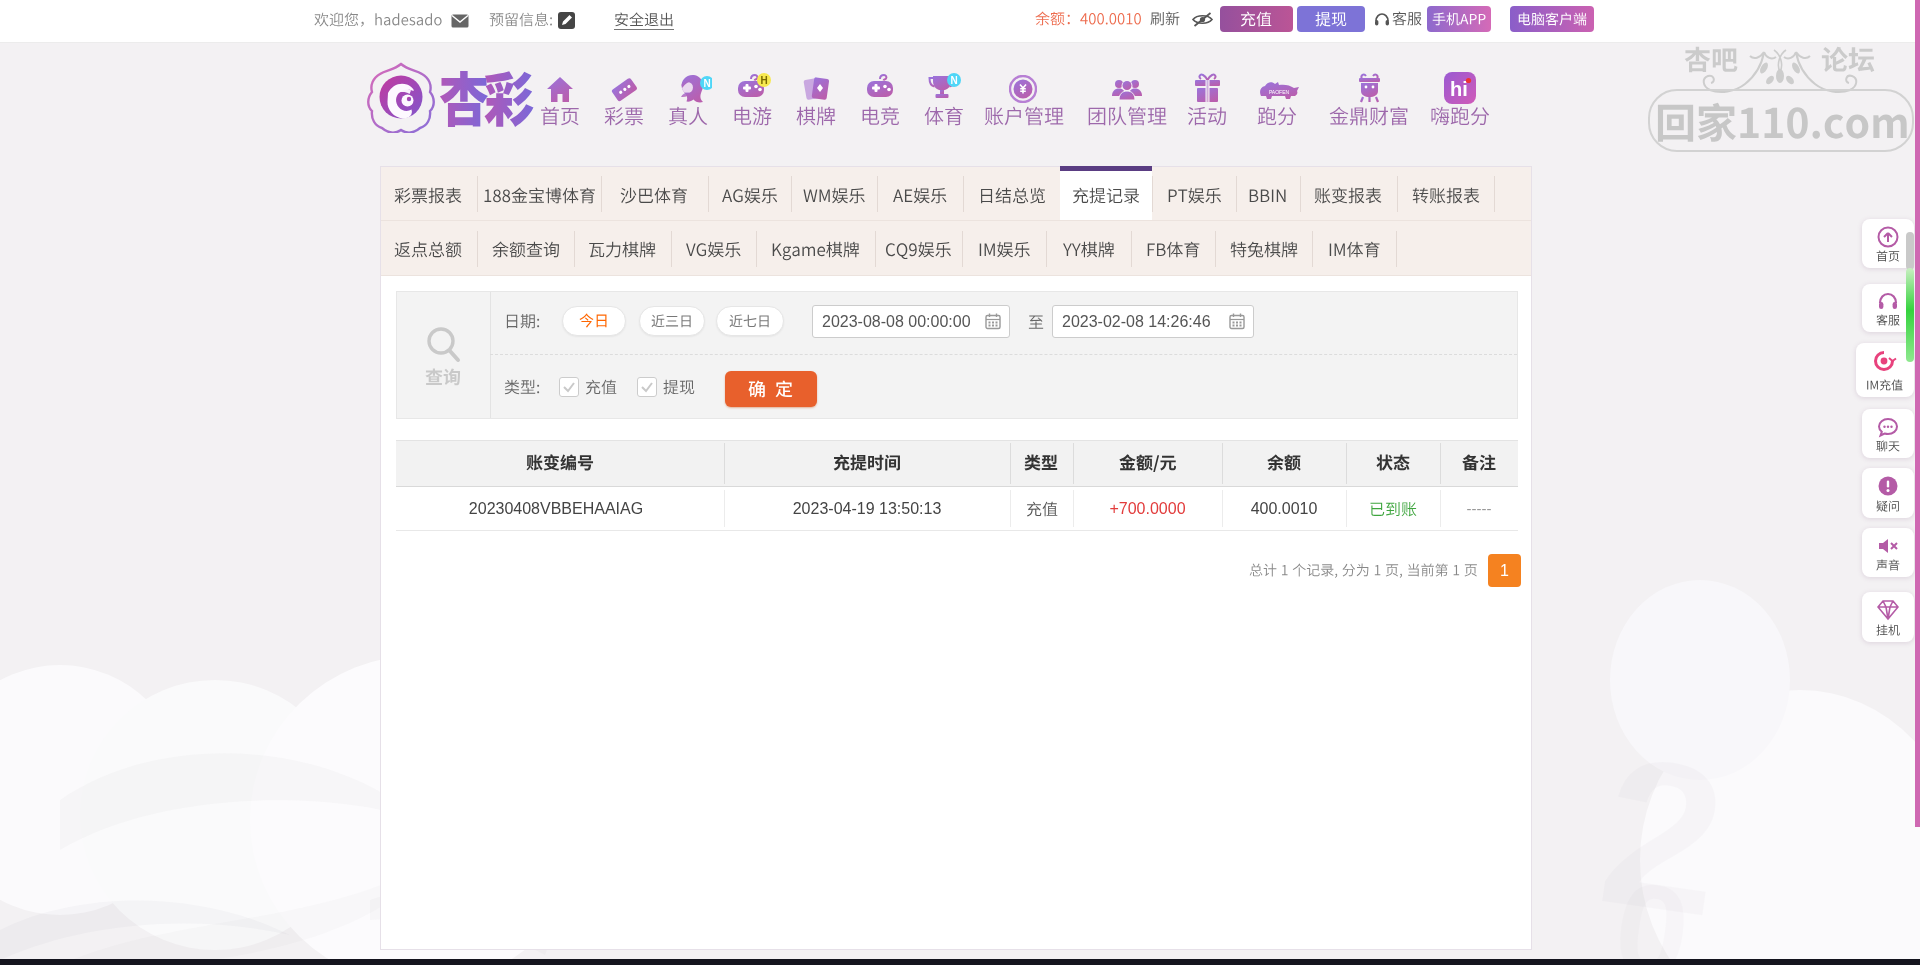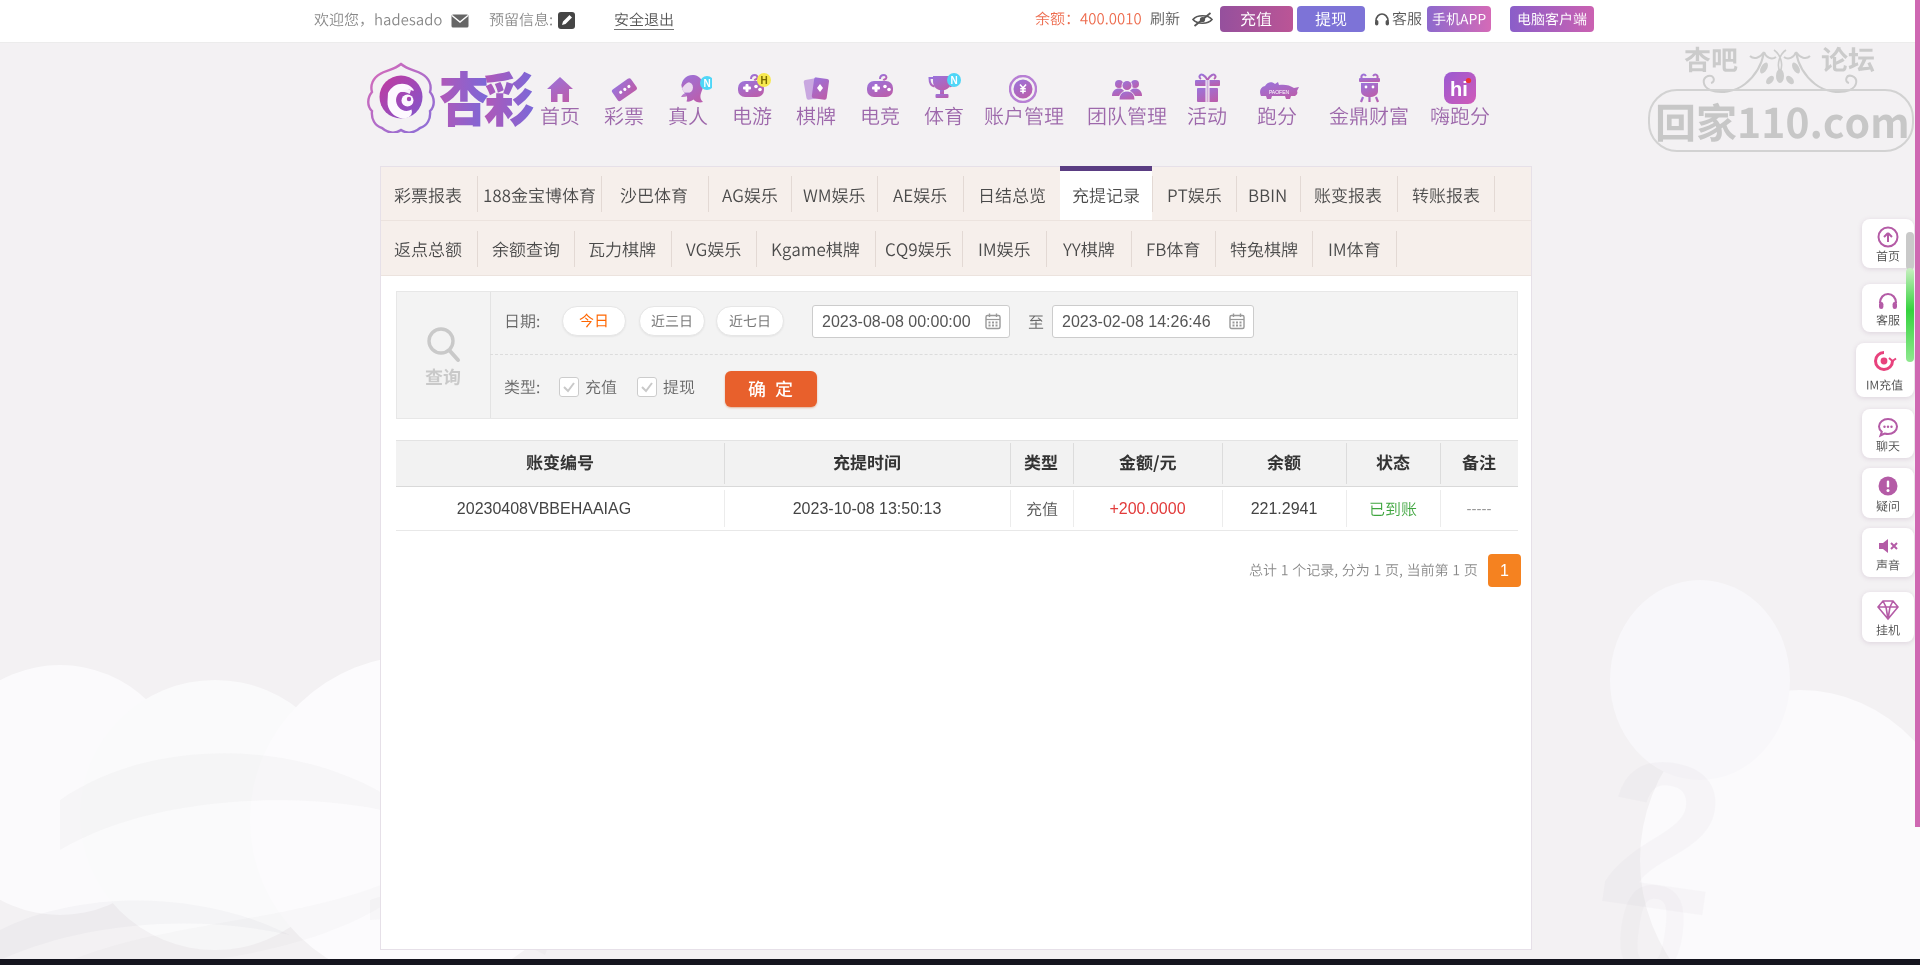--- a/index.html
+++ b/index.html
@@ -1099,32 +1099,32 @@
     </svg>
   </div>
 <div style="position:absolute;left:1462px;top:454.3px;">
     <svg width="34" height="20" style="overflow:visible">
       <g fill="#333" transform="translate(0,15.0) scale(0.017000,-0.017000)">
         <use href="#b5907" x="0"></use>
         <use href="#b6ce8" x="1000"></use>
       </g>
     </svg>
   </div>
-<div style="position:absolute;left:544px;top:509px;transform:translateX(-50%) translateY(-50%);font-size:16px;color:#444;font-weight:normal;white-space:nowrap;line-height:1">20230408VBBEHAAIAG</div>
-<div style="position:absolute;left:867px;top:509px;transform:translateX(-50%) translateY(-50%);font-size:16px;color:#444;font-weight:normal;white-space:nowrap;line-height:1">2023-10-08 13:50:13</div>
+<div style="position:absolute;left:556px;top:509px;transform:translateX(-50%) translateY(-50%);font-size:16px;color:#444;font-weight:normal;white-space:nowrap;line-height:1">20230408VBBEHAAIAG</div>
+<div style="position:absolute;left:867px;top:509px;transform:translateX(-50%) translateY(-50%);font-size:16px;color:#444;font-weight:normal;white-space:nowrap;line-height:1">2023-04-19 13:50:13</div>
 <div style="position:absolute;left:1026px;top:500.8px;">
     <svg width="32" height="19" style="overflow:visible">
       <g fill="#555" transform="translate(0,14.1) scale(0.016000,-0.016000)">
         <use href="#d5145" x="0"></use>
         <use href="#d503c" x="1000"></use>
       </g>
     </svg>
   </div>
-<div style="position:absolute;left:1147.5px;top:509px;transform:translateX(-50%) translateY(-50%);font-size:16px;color:#e23b3b;font-weight:normal;white-space:nowrap;line-height:1">+200.0000</div>
-<div style="position:absolute;left:1284px;top:509px;transform:translateX(-50%) translateY(-50%);font-size:16px;color:#444;font-weight:normal;white-space:nowrap;line-height:1">221.2941</div>
+<div style="position:absolute;left:1147.5px;top:509px;transform:translateX(-50%) translateY(-50%);font-size:16px;color:#e23b3b;font-weight:normal;white-space:nowrap;line-height:1">+700.0000</div>
+<div style="position:absolute;left:1284px;top:509px;transform:translateX(-50%) translateY(-50%);font-size:16px;color:#444;font-weight:normal;white-space:nowrap;line-height:1">400.0010</div>
 <div style="position:absolute;left:1369px;top:500.8px;">
     <svg width="48" height="19" style="overflow:visible">
       <g fill="#3ea53e" transform="translate(0,14.1) scale(0.016000,-0.016000)">
         <use href="#d5df2" x="0"></use>
         <use href="#d5230" x="1000"></use>
         <use href="#d8d26" x="2000"></use>
       </g>
     </svg>
   </div>
 <div style="position:absolute;left:1479px;top:508px;transform:translateX(-50%) translateY(-50%);font-size:15px;color:#999;font-weight:normal;white-space:nowrap;line-height:1">-----</div>

